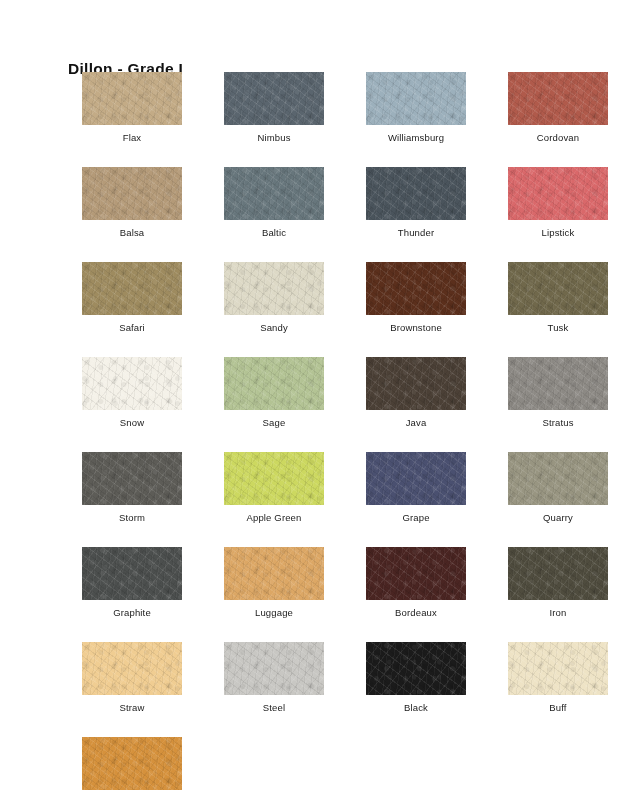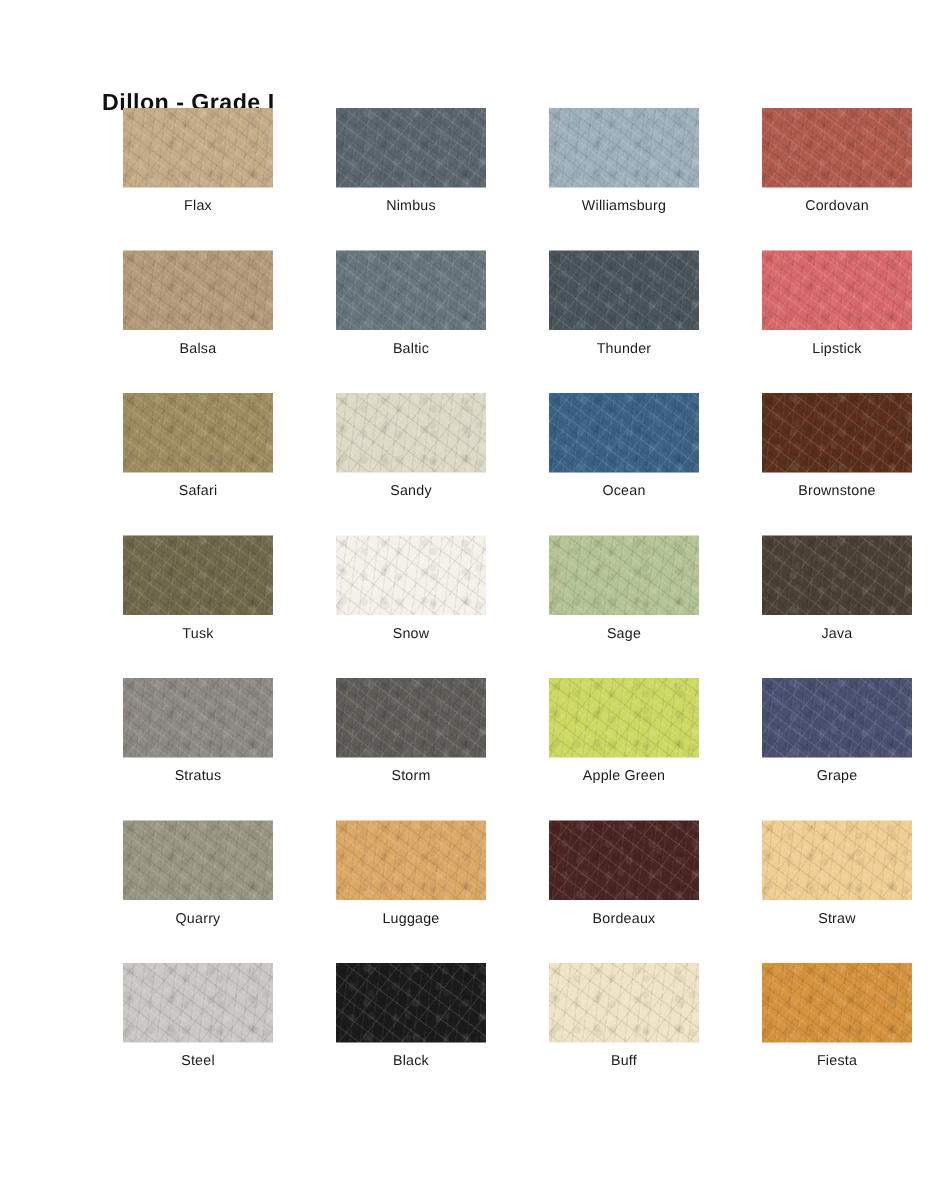--- a/index.html
+++ b/index.html
@@ -168,24 +168,20 @@
       </div>
       <div class="swatch-cell">
         <div class="swatch-chip" style="background-color: rgb(158, 139, 95);"></div>
         <div class="swatch-label">Safari</div>
       </div>
       <div class="swatch-cell">
         <div class="swatch-chip" style="background-color: rgb(221, 217, 198);"></div>
         <div class="swatch-label">Sandy</div>
       </div>
       <div class="swatch-cell">
-        <div class="swatch-chip" style="background-color: rgb(58, 97, 134);"></div>
-        <div class="swatch-label">Ocean</div>
-      </div>
-      <div class="swatch-cell">
         <div class="swatch-chip" style="background-color: rgb(91, 47, 28);"></div>
         <div class="swatch-label">Brownstone</div>
       </div>
       <div class="swatch-cell">
         <div class="swatch-chip" style="background-color: rgb(112, 104, 75);"></div>
         <div class="swatch-label">Tusk</div>
       </div>
       <div class="swatch-cell">
         <div class="swatch-chip" style="background-color: rgb(244, 241, 232);"></div>
         <div class="swatch-label">Snow</div>
@@ -212,28 +208,36 @@
       </div>
       <div class="swatch-cell">
         <div class="swatch-chip" style="background-color: rgb(74, 80, 112);"></div>
         <div class="swatch-label">Grape</div>
       </div>
       <div class="swatch-cell">
         <div class="swatch-chip" style="background-color: rgb(152, 149, 129);"></div>
         <div class="swatch-label">Quarry</div>
       </div>
       <div class="swatch-cell">
+        <div class="swatch-chip" style="background-color: rgb(76, 79, 78);"></div>
+        <div class="swatch-label">Graphite</div>
+      </div>
+      <div class="swatch-cell">
         <div class="swatch-chip" style="background-color: rgb(220, 167, 101);"></div>
         <div class="swatch-label">Luggage</div>
       </div>
       <div class="swatch-cell">
         <div class="swatch-chip" style="background-color: rgb(74, 37, 34);"></div>
         <div class="swatch-label">Bordeaux</div>
       </div>
       <div class="swatch-cell">
+        <div class="swatch-chip" style="background-color: rgb(79, 76, 62);"></div>
+        <div class="swatch-label">Iron</div>
+      </div>
+      <div class="swatch-cell">
         <div class="swatch-chip" style="background-color: rgb(240, 205, 146);"></div>
         <div class="swatch-label">Straw</div>
       </div>
       <div class="swatch-cell">
         <div class="swatch-chip" style="background-color: rgb(200, 199, 195);"></div>
         <div class="swatch-label">Steel</div>
       </div>
       <div class="swatch-cell">
         <div class="swatch-chip" style="background-color: rgb(27, 27, 27);"></div>
         <div class="swatch-label">Black</div>

